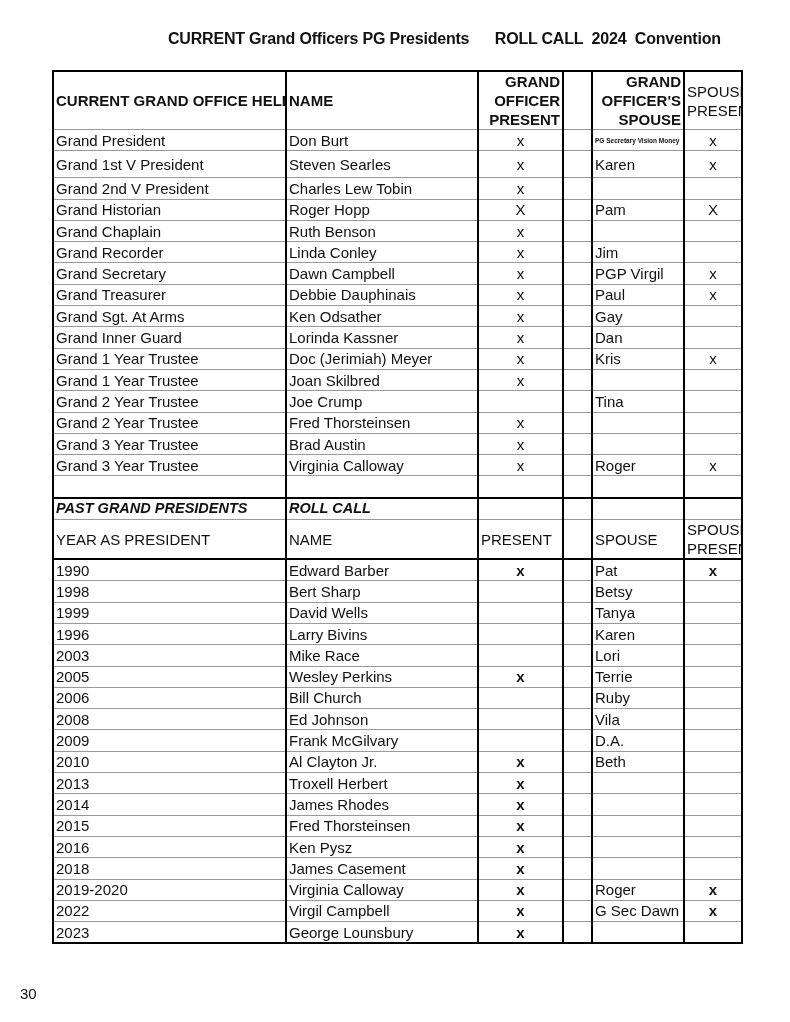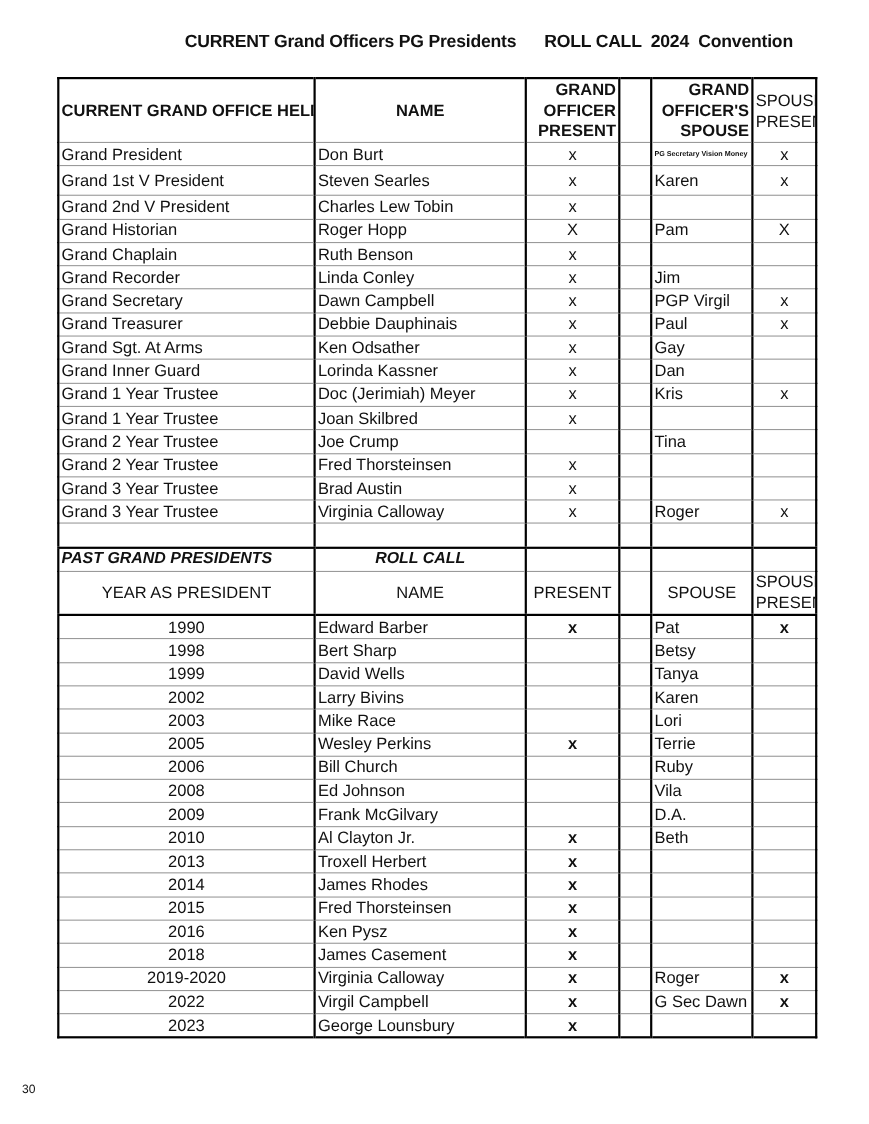--- a/index.html
+++ b/index.html
@@ -1,30 +1,30 @@
 <!DOCTYPE html>
 <html><head>
 <meta charset="utf-8">
 <style>
   html, body { margin: 0; padding: 0; background: #ffffff; }
   body { width: 790px; height: 1022px; position: relative; font-family: "Liberation Sans", sans-serif; color: #111; overflow: hidden; }
   .title { position: absolute; top: 30px; left: 158px; font-weight: bold; font-size: 16px; white-space: pre; letter-spacing: -0.2px; margin-left: 10px; }
-  .page-number { position: absolute; left: 20px; top: 985px; font-size: 11px; }
+  .page-number { position: absolute; left: 20px; top: 985px; font-size: 15px; }
   table.roll { position: absolute; left: 52px; top: 70px; border-collapse: collapse; table-layout: fixed; width: 689px; border: 2.5px solid #000; }
   table.roll col.c1 { width: 233px; }
   table.roll col.c2 { width: 192px; }
   table.roll col.c3 { width: 85px; }
   table.roll col.c4 { width: 29px; }
   table.roll col.c5 { width: 92px; }
   table.roll col.c6 { width: 58px; }
   table.roll td { border-bottom: 1px solid #9a9a9a; border-left: 1px solid #9a9a9a; padding: 0 2px; height: 20.3px; font-size: 15px; line-height: 19px; white-space: nowrap; overflow: hidden; vertical-align: middle; }
   table.roll td.b-left { border-left: 2.5px solid #000; }
   table.roll tr.thick-bottom td { border-bottom: 2.5px solid #000; }
   table.roll tr.header td { height: 30px; }
-  td.center { text-align: center; }
+  td.center { }
   td.mark { text-align: center; font-size: 15px; }
   td.mark.bold { font-weight: bold; }
   .h-main { font-weight: bold; font-size: 14.5px; }
   .h-small { font-weight: bold; font-size: 8px; line-height: 14px; text-align: right; white-space: normal !important; }
   .h-tiny { font-size: 9px; line-height: 12px; text-align: center; white-space: normal !important; }
   .tiny-text { font-size: 6.5px !important; font-weight: bold; }
   tr.row-tall td { height: 26px; }
   tr.sec-title td { font-weight: bold; font-size: 14.5px; font-style: italic; }
 </style>
 </head>
@@ -224,21 +224,21 @@
       </tr>
       <tr>
         <td class="center">1999</td>
         <td class="b-left">David Wells</td>
         <td class="mark b-left bold"></td>
         <td class="b-left"></td>
         <td class="b-left">Tanya</td>
         <td class="mark b-left bold"></td>
       </tr>
       <tr>
-        <td class="center">2002</td>
+        <td class="center">1996</td>
         <td class="b-left">Larry Bivins</td>
         <td class="mark b-left bold"></td>
         <td class="b-left"></td>
         <td class="b-left">Karen</td>
         <td class="mark b-left bold"></td>
       </tr>
       <tr>
         <td class="center">2003</td>
         <td class="b-left">Mike Race</td>
         <td class="mark b-left bold"></td>

